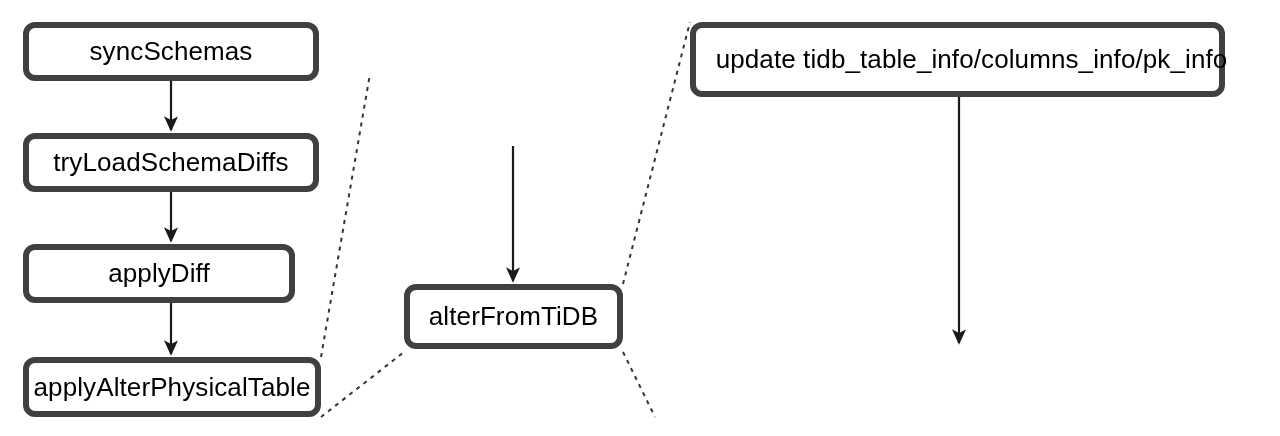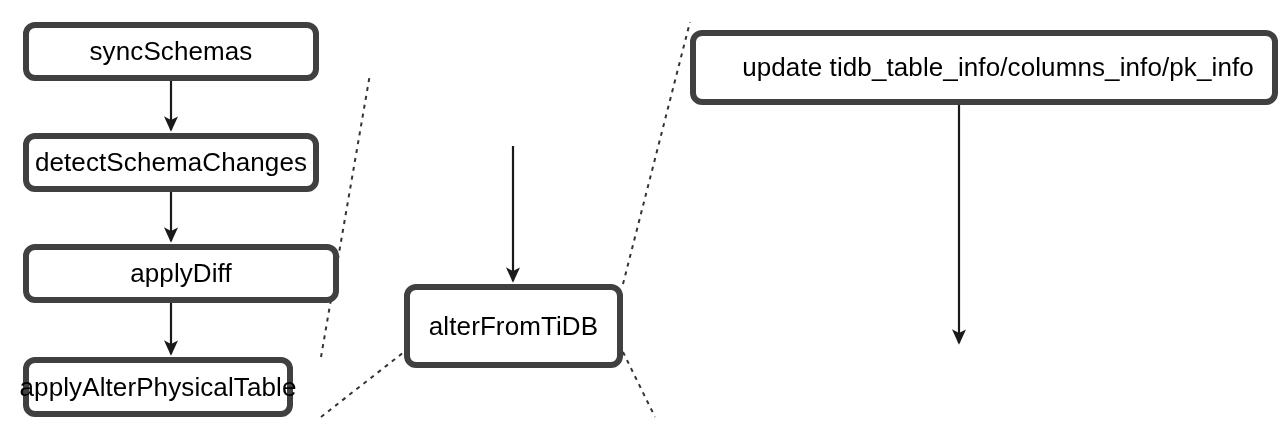--- a/index.html
+++ b/index.html
@@ -45,29 +45,29 @@
   .node-label {
     display: block;
     padding: 0 6px;
     font-weight: 400;
     letter-spacing: 0.1px;
   }
 
   
   #node-syncSchemas            { left: 23px;  top: 22px;  width: 296px; height: 59px;  font-size: 26px; }
   #node-tryLoadSchemaDiffs     { left: 23px;  top: 133px; width: 296px; height: 59px;  font-size: 26px; }
-  #node-applyDiff              { left: 23px;  top: 244px; width: 316px; height: 59px;  font-size: 26px; }
-  #node-applyAlterPhysicalTable{ left: 23px;  top: 357px; width: 270px; height: 60px;  font-size: 26px; }
+  #node-applyDiff              { left: 23px;  top: 244px; width: 272px; height: 59px;  font-size: 26px; }
+  #node-applyAlterPhysicalTable{ left: 23px;  top: 357px; width: 298px; height: 60px;  font-size: 26px; }
 
   
   #node-detectSchemaChanges    { left: 370px; top: 74px;  width: 287px; height: 72px;  font-size: 26px; }
-  #node-alterFromTiDB          { left: 404px; top: 284px; width: 219px; height: 84px;  font-size: 26px; }
+  #node-alterFromTiDB          { left: 404px; top: 284px; width: 219px; height: 65px;  font-size: 26px; }
 
   
-  #node-updateTidbTableInfo    { left: 690px; top: 30px;  width: 588px; height: 75px;  font-size: 26px; padding-left: 28px; }
+  #node-updateTidbTableInfo    { left: 690px; top: 22px;  width: 535px; height: 75px;  font-size: 26px; padding-left: 28px; }
   #node-updateDeltaMerge       { left: 655px; top: 346px; width: 604px; height: 71px;  font-size: 26px; }
 </style>
 </head>
 <body>
 
 <div id="diagram">
 
   <svg id="edge-layer" width="1280" height="436" viewBox="0 0 1280 436" xmlns="http://www.w3.org/2000/svg">
     <defs>
       <marker id="arrowhead" markerWidth="9" markerHeight="9" refX="6.2" refY="3.2" orient="auto" markerUnits="strokeWidth">
@@ -88,21 +88,21 @@
 
     <line x1="623" y1="284" x2="690" y2="22" stroke="#333333" stroke-width="2" stroke-dasharray="4 5" stroke-linecap="butt"></line>
     <line x1="623" y1="352" x2="655" y2="417" stroke="#333333" stroke-width="2" stroke-dasharray="4 5" stroke-linecap="butt"></line>
   </svg>
 
   <div class="node" id="node-syncSchemas">
     <span class="node-label">syncSchemas</span>
   </div>
 
   <div class="node" id="node-tryLoadSchemaDiffs">
-    <span class="node-label">detectSchemaChanges</span>
+    <span class="node-label">tryLoadSchemaDiffs</span>
   </div>
 
   <div class="node" id="node-applyDiff">
     <span class="node-label">applyDiff</span>
   </div>
 
   <div class="node" id="node-applyAlterPhysicalTable">
     <span class="node-label">applyAlterPhysicalTable</span>
   </div>
 

